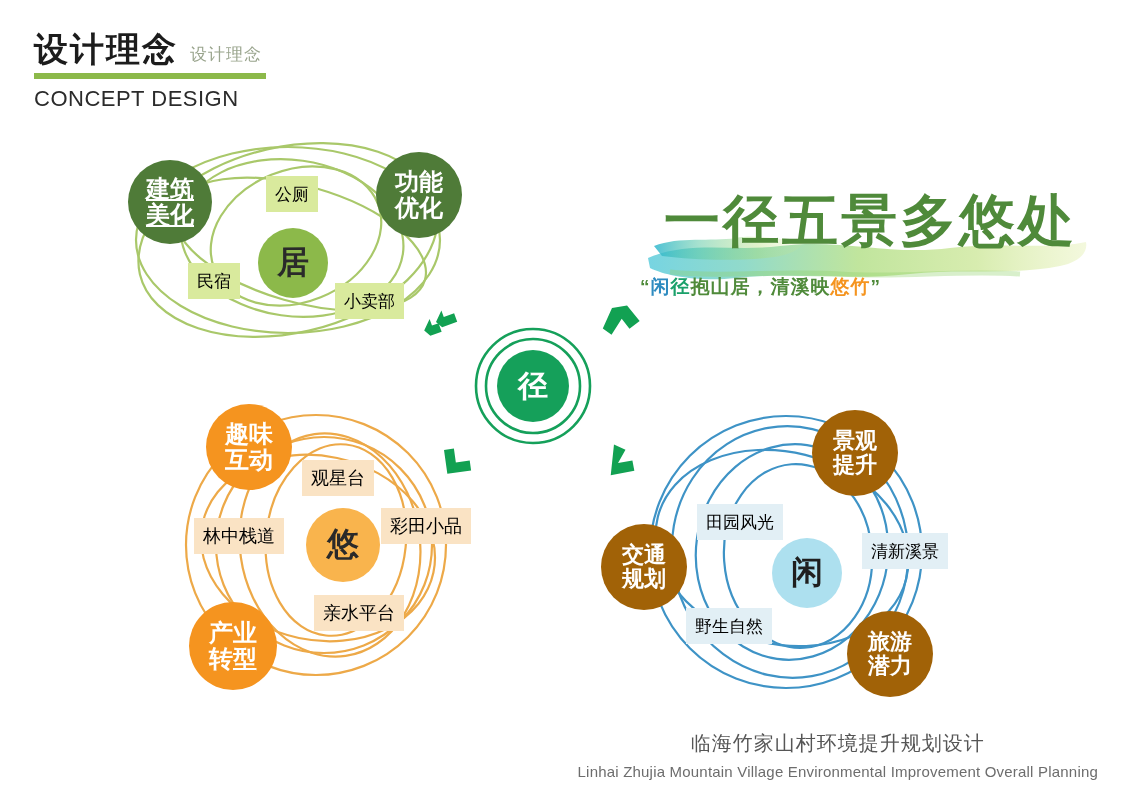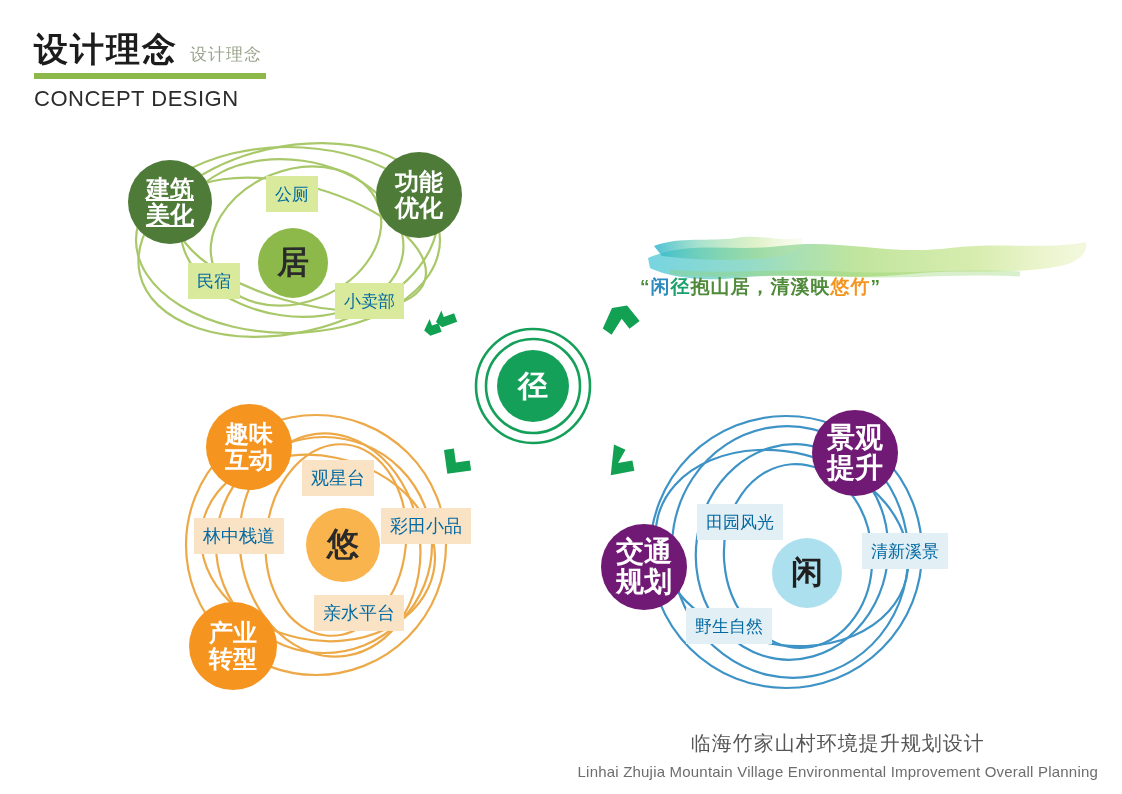--- a/index.html
+++ b/index.html
@@ -35,36 +35,36 @@
     position:absolute;left:0px;top:88px;width:460px;
     font-size:19px;font-weight:bold;letter-spacing:1px;white-space:nowrap;
   }
   .slogan-sub span{display:inline;}
 
   
   .node{position:absolute;border-radius:50%;display:flex;align-items:center;
         justify-content:center;text-align:center;line-height:1.08;}
   .node .tx{display:block;}
   .chip{position:absolute;display:flex;align-items:center;justify-content:flex-end;
-        white-space:nowrap;color:#0369a1;}
+        white-space:nowrap;color:#000000;}
   .core{position:absolute;border-radius:50%;display:flex;align-items:center;
         justify-content:center;}
 
   
   .g-big{background:#4f7b38;color:#ffffff;font-size:24px;font-weight:bold;}
   .g-core{background:#8cb94a;color:#2a2a2a;font-size:32px;font-weight:bold;}
   .g-chip{background:#d9ea9d;font-size:17px;padding:4px 9px;}
 
   
   .o-big{background:#f5941f;color:#ffffff;font-size:24px;font-weight:bold;}
   .o-core{background:#f9b44d;color:#2a2a2a;font-size:32px;font-weight:bold;}
   .o-chip{background:#fae3c4;font-size:18px;padding:4px 9px;}
 
   
-  .b-big{background:#701a75;color:#ffffff;font-size:28px;font-weight:bold;}
+  .b-big{background:#a16207;color:#ffffff;font-size:22px;font-weight:bold;}
   .b-core{background:#ade0ef;color:#1f1f1f;font-size:32px;font-weight:bold;}
   .b-chip{background:#e2eff5;font-size:17px;padding:4px 9px;}
 
   
   .hub-core{background:#15a05a;color:#ffffff;font-size:30px;font-weight:bold;}
 </style>
 </head>
 <body>
 
 <div id="stage">
@@ -95,20 +95,21 @@
           <stop offset="100%" stop-color="#d8e98f" stop-opacity=".12"></stop>
         </linearGradient>
       </defs>
       <path d="M8,72 C50,54 92,66 140,60 C200,52 250,70 310,62 C360,56 410,64 446,56
                C448,66 440,76 420,80 C370,90 320,82 270,88 C210,95 150,86 96,92
                C60,96 26,90 10,82 Z" fill="url(#wc)"></path>
       <path d="M14,60 C40,50 70,56 96,52 C120,48 140,56 162,52
                C166,62 150,70 126,72 C92,75 52,74 22,70 Z" fill="url(#wc2)"></path>
       <path d="M30,86 C80,92 140,84 200,88 C260,92 320,84 380,88" stroke="#8fd06a" stroke-opacity=".35" stroke-width="5" fill="none"></path>
     </svg>
+    <div class="slogan-main" style="color: rgb(79, 138, 58);">一径五景多悠处</div>
     <div class="slogan-sub"><span style="color: rgb(79, 138, 58);">“</span><span style="color: rgb(46, 139, 192);">闲</span><span style="color: rgb(26, 160, 106);">径</span><span style="color: rgb(79, 138, 58);">抱山居，清溪映</span><span style="color: rgb(245, 148, 31);">悠竹</span><span style="color: rgb(79, 138, 58);">”</span></div>
   </div>
 
   <svg id="art" width="1122" height="794" style="position:absolute;left:0;top:0;">
 
     <g fill="none" stroke="#a9c86a" stroke-width="2.2">
       <ellipse cx="288" cy="240" rx="152" ry="93"></ellipse>
       <ellipse cx="288" cy="240" rx="152" ry="93" transform="rotate(-13 288 240)"></ellipse>
       <ellipse cx="292" cy="238" rx="112" ry="78" transform="rotate(8 292 238)"></ellipse>
       <ellipse cx="296" cy="236" rx="88" ry="66" transform="rotate(-22 296 236)"></ellipse>
@@ -211,20 +212,26 @@
       <span>景观</span><br>
       <span>提升</span>
     </span>
   </div>
   <div class="node b-big" style="left:601px;top:524px;width:86px;height:86px;">
     <span class="tx">
       <span>交通</span><br>
       <span>规划</span>
     </span>
   </div>
+  <div class="node b-big" style="left:847px;top:611px;width:86px;height:86px;">
+    <span class="tx">
+      <span>旅游</span><br>
+      <span>潜力</span>
+    </span>
+  </div>
   <div class="core b-core" style="left:772px;top:538px;width:70px;height:70px;">
     <span>闲</span>
   </div>
   <div class="chip b-chip" style="left:697px;top:504px;height:28px;">
     <span>田园风光</span>
   </div>
   <div class="chip b-chip" style="left:862px;top:533px;height:28px;">
     <span>清新溪景</span>
   </div>
   <div class="chip b-chip" style="left:686px;top:608px;height:28px;">

